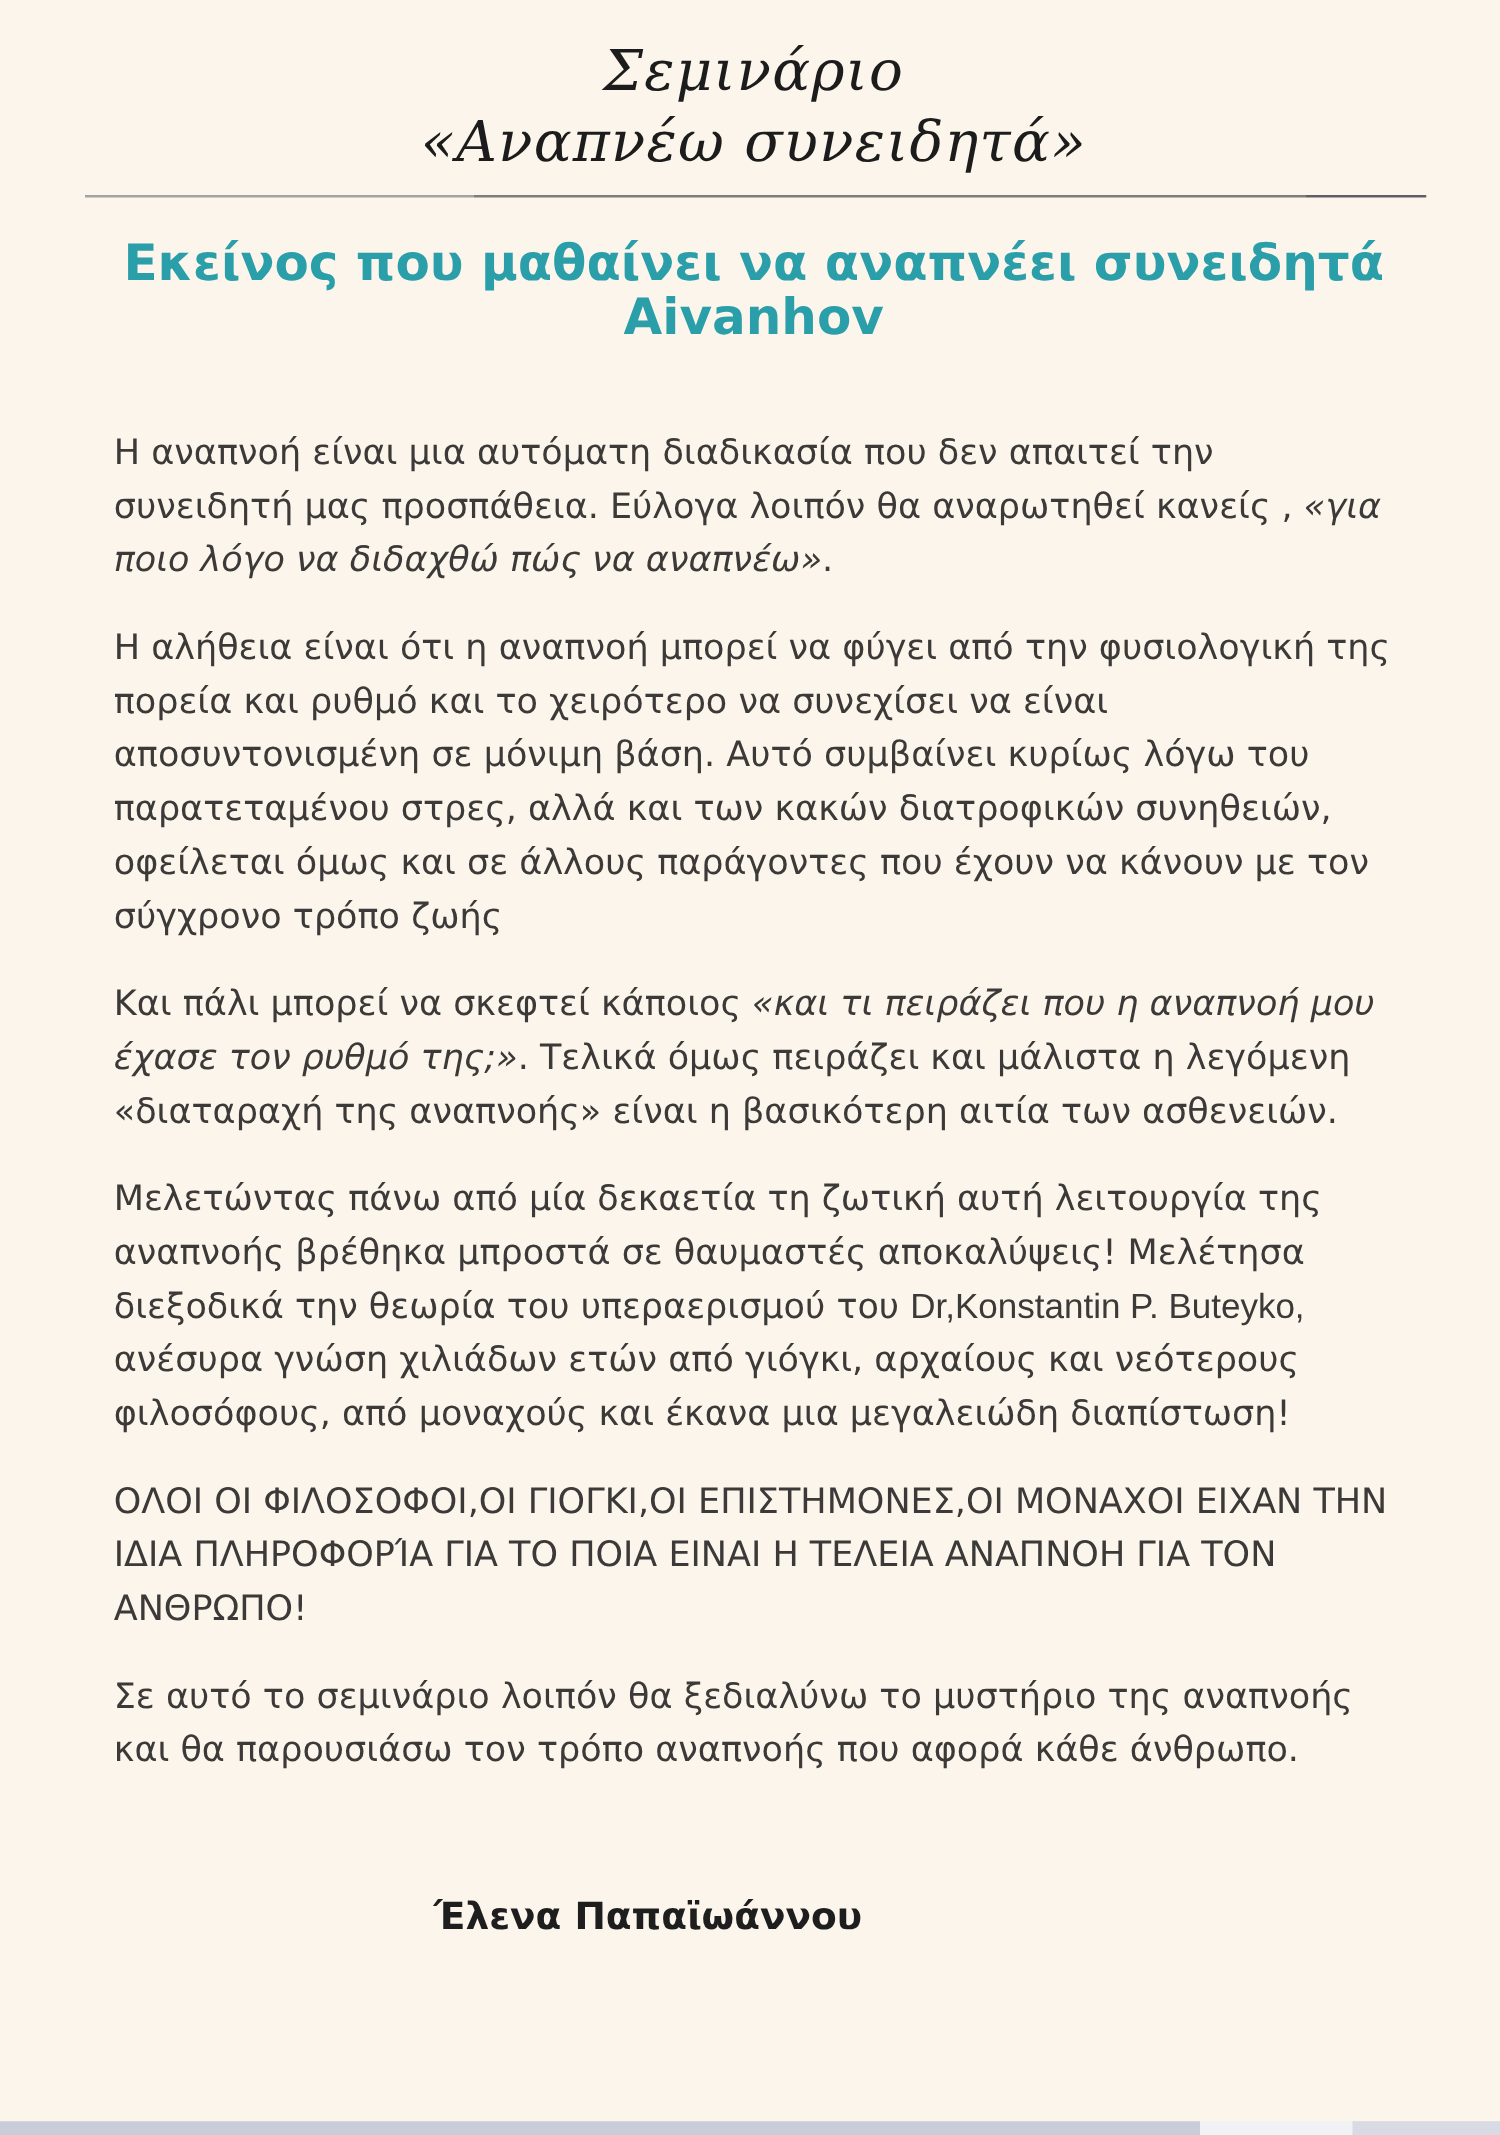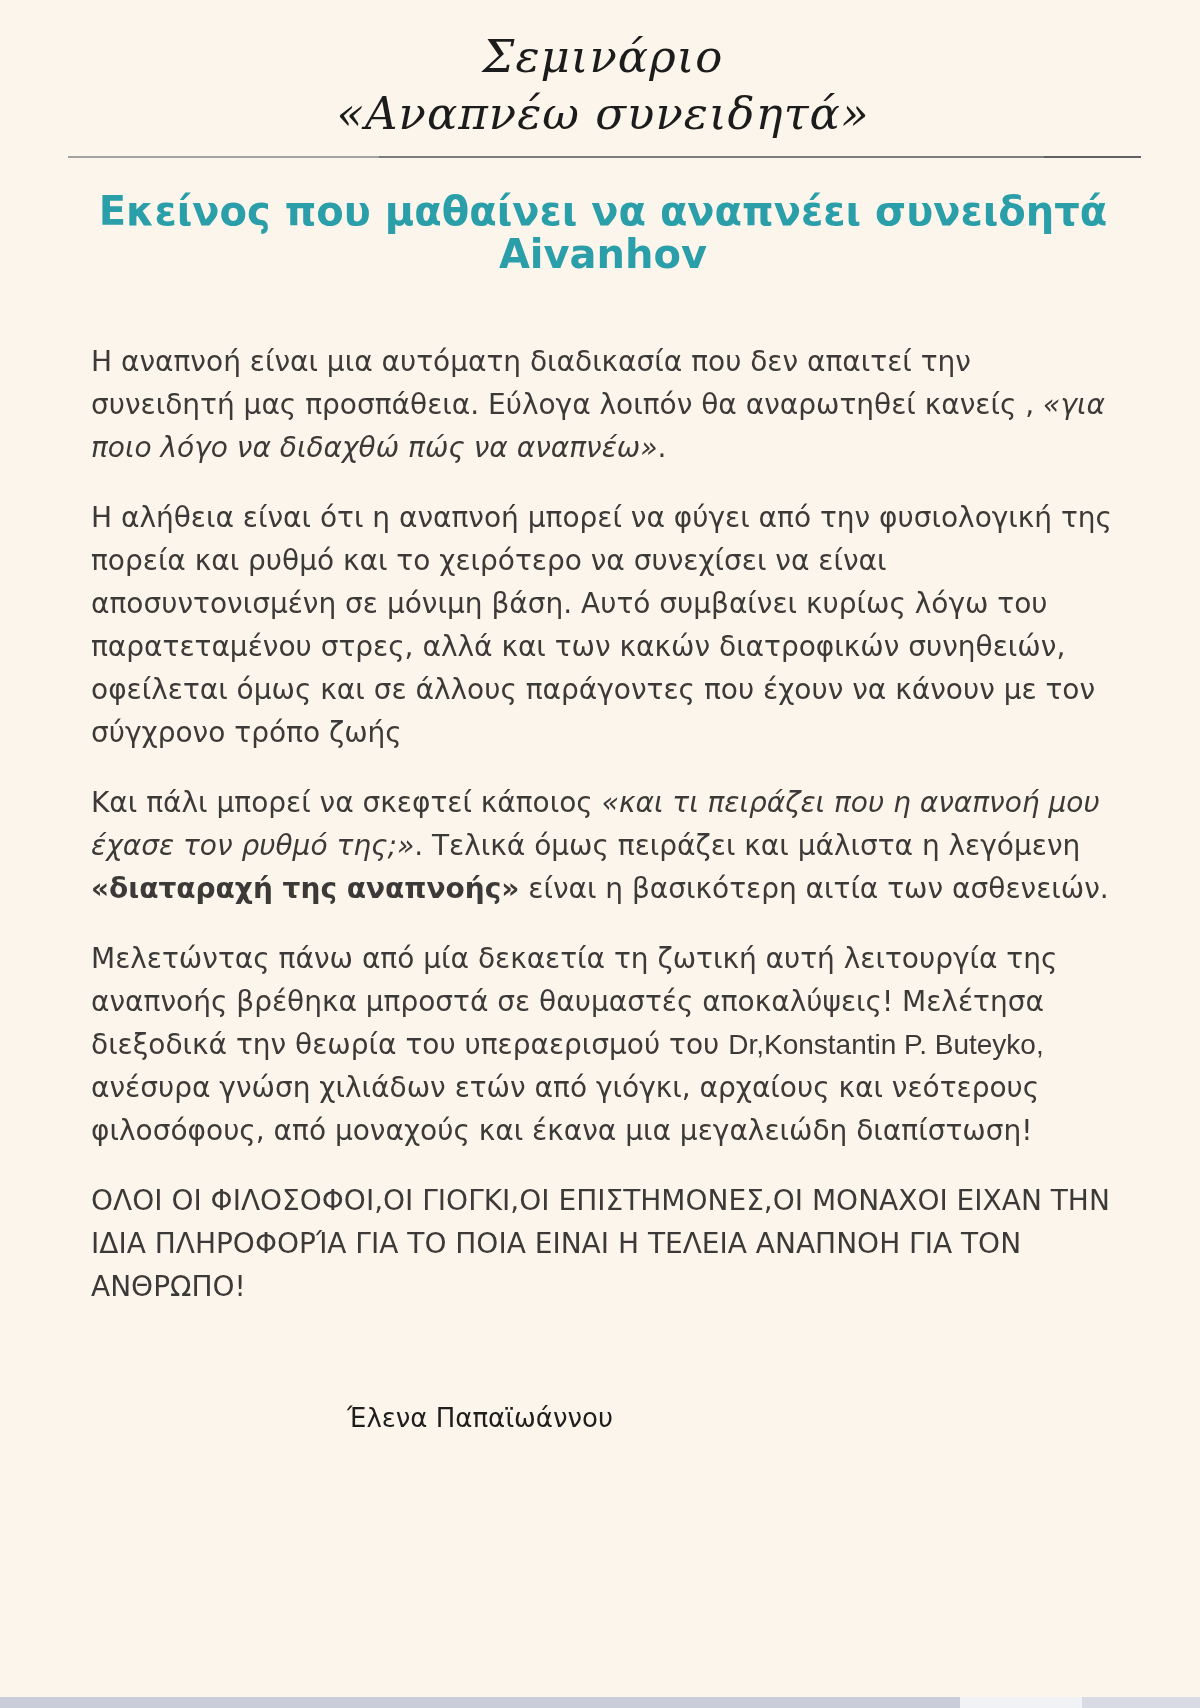--- a/index.html
+++ b/index.html
@@ -49,27 +49,27 @@
   .body-paragraphs p {
     margin: 16px;
     font-size: 28px;
     line-height: 43px;
     color: #3c3a38;
   }
   .body-paragraphs p + p {
     margin-top: 27px;
   }
   .seg-italic { font-style: italic; }
-  .seg-bold { font-weight: bold; }
+  .seg-bold { font-weight: normal; }
   .seg-latin { font-family: Liberation Sans, sans-serif; }
   .signature {
     margin-top: 95px;
     margin-left: 272px;
-    font-size: 26px;
-    font-weight: normal;
+    font-size: 30px;
+    font-weight: bold;
     color: #1e1e1e;
     width: fit-content;
   }
   .h-scrollbar {
     position: absolute;
     left: 0;
     bottom: 0;
     width: 1200px;
     height: 11px;
     background: #f1f2f6;
@@ -107,20 +107,21 @@
     <div>Εκείνος που μαθαίνει να αναπνέει συνειδητά</div>
     <div>Aivanhov</div>
   </div>
 
   <div class="body-paragraphs">
       <p><span>Η αναπνοή είναι μια αυτόματη διαδικασία που δεν απαιτεί την συνειδητή μας προσπάθεια. Εύλογα λοιπόν θα αναρωτηθεί κανείς , </span><span class="seg-italic">«για ποιο λόγο να διδαχθώ πώς να αναπνέω»</span><span>.</span></p>
       <p><span>Η αλήθεια είναι ότι η αναπνοή μπορεί να φύγει από την φυσιολογική της πορεία και ρυθμό και το χειρότερο να συνεχίσει να είναι αποσυντονισμένη σε μόνιμη βάση. Αυτό συμβαίνει κυρίως λόγω του παρατεταμένου στρες, αλλά και των κακών διατροφικών συνηθειών, οφείλεται όμως και σε άλλους παράγοντες που έχουν να κάνουν με τον σύγχρονο τρόπο ζωής</span></p>
       <p><span>Και πάλι μπορεί να σκεφτεί κάποιος </span><span class="seg-italic">«και τι πειράζει που η αναπνοή μου έχασε τον ρυθμό της;»</span><span>. Τελικά όμως πειράζει και μάλιστα η λεγόμενη </span><span class="seg-bold">«διαταραχή της αναπνοής»</span><span> είναι η βασικότερη αιτία των ασθενειών.</span></p>
       <p><span>Μελετώντας πάνω από μία δεκαετία τη ζωτική αυτή λειτουργία της αναπνοής βρέθηκα μπροστά σε θαυμαστές αποκαλύψεις! Μελέτησα διεξοδικά την θεωρία του υπεραερισμού του </span><span class="seg-latin">Dr,Konstantin P. Buteyko,</span><span> ανέσυρα γνώση χιλιάδων ετών από γιόγκι, αρχαίους και νεότερους φιλοσόφους, από μοναχούς και έκανα μια μεγαλειώδη διαπίστωση!</span></p>
       <p><span>ΟΛΟΙ ΟΙ ΦΙΛΟΣΟΦΟΙ,ΟΙ ΓΙΟΓΚΙ,ΟΙ ΕΠΙΣΤΗΜΟΝΕΣ,ΟΙ ΜΟΝΑΧΟΙ ΕΙΧΑΝ ΤΗΝ ΙΔΙΑ ΠΛΗΡΟΦΟΡΊΑ ΓΙΑ ΤΟ ΠΟΙΑ ΕΙΝΑΙ Η ΤΕΛΕΙΑ ΑΝΑΠΝΟΗ ΓΙΑ ΤΟΝ ΑΝΘΡΩΠΟ!</span></p>
+      <p><span>Σε αυτό το σεμινάριο λοιπόν θα ξεδιαλύνω το μυστήριο της αναπνοής και θα παρουσιάσω τον τρόπο αναπνοής που αφορά κάθε άνθρωπο.</span></p>
     </div>
 
   <div class="signature">Έλενα Παπαϊωάννου</div>
 
   <div class="h-scrollbar">
     <div class="thumb"></div>
     <div class="right-piece"></div>
   </div>
 
 </div>

